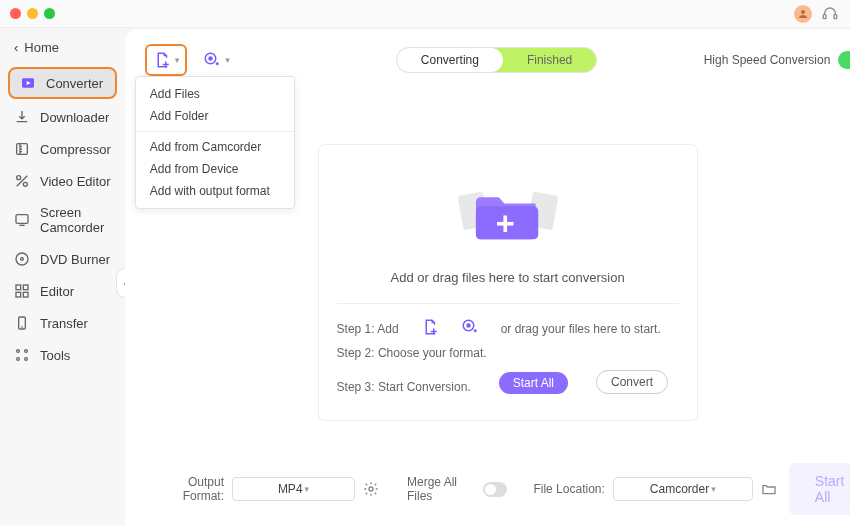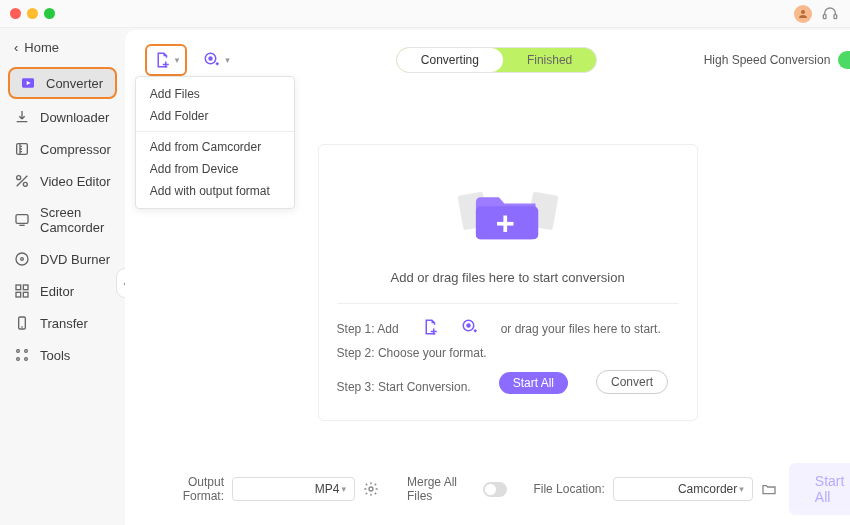--- a/index.html
+++ b/index.html
@@ -42,21 +42,21 @@
 .drop-text { font-size:13px; color:#555; margin-top:4px; margin-bottom:18px;}
 .steps { text-align:left; font-size:12px; color:#666;}
 .steps .row { display:flex; align-items:flex-end; gap:22px; margin-bottom:10px;}
 .mini-icon { width:18px; height:18px; color:#7b58ff;}
 .pill { display:inline-flex; align-items:center; padding:4px 14px; border-radius:14px; font-size:12px; cursor:pointer;}
 .pill.primary { background:#8b6cff; color:#fff; margin-left:6px;}
 .pill.outline { border:1px solid #ccc; color:#555; margin-left:6px;}
 .bottom-bar { margin-top:auto; padding-top:10px; display:flex; align-items:center; gap:12px; font-size:12px; color:#666;}
 .field-row { display:flex; align-items:center; gap:8px;}
 .field-label { width:92px; text-align:right;}
-.selectish { width:140px; border:1px solid #ddd; border-radius:4px; padding:4px 8px; font-size:12px; color:#444; display:flex; justify-content:flex-end; align-items:center; cursor:pointer;}
+.selectish { width:140px; border:1px solid #ddd; border-radius:4px; padding:4px 8px; font-size:12px; color:#444; display:flex; justify-content:center; align-items:center; cursor:pointer;}
 .icon-sm { width:16px; height:16px; color:#888; cursor:pointer;}
 .toggle-off { width:28px; height:15px; background:#ddd; border-radius:8px; position:relative;}
 .toggle-off::after { content:""; position:absolute; left:2px; top:2px; width:11px; height:11px; background:#fff; border-radius:50%;}
 .start-all { margin-left:auto; background:#f3f0ff; color:#a895ff; padding:10px 26px; border-radius:6px; font-size:14px; cursor:pointer; opacity:0.8;}
 .bottom-stack { display:flex; flex-direction:row; gap:6px;}
 </style>
 </head>
 <body>
 
 <div class="titlebar">

